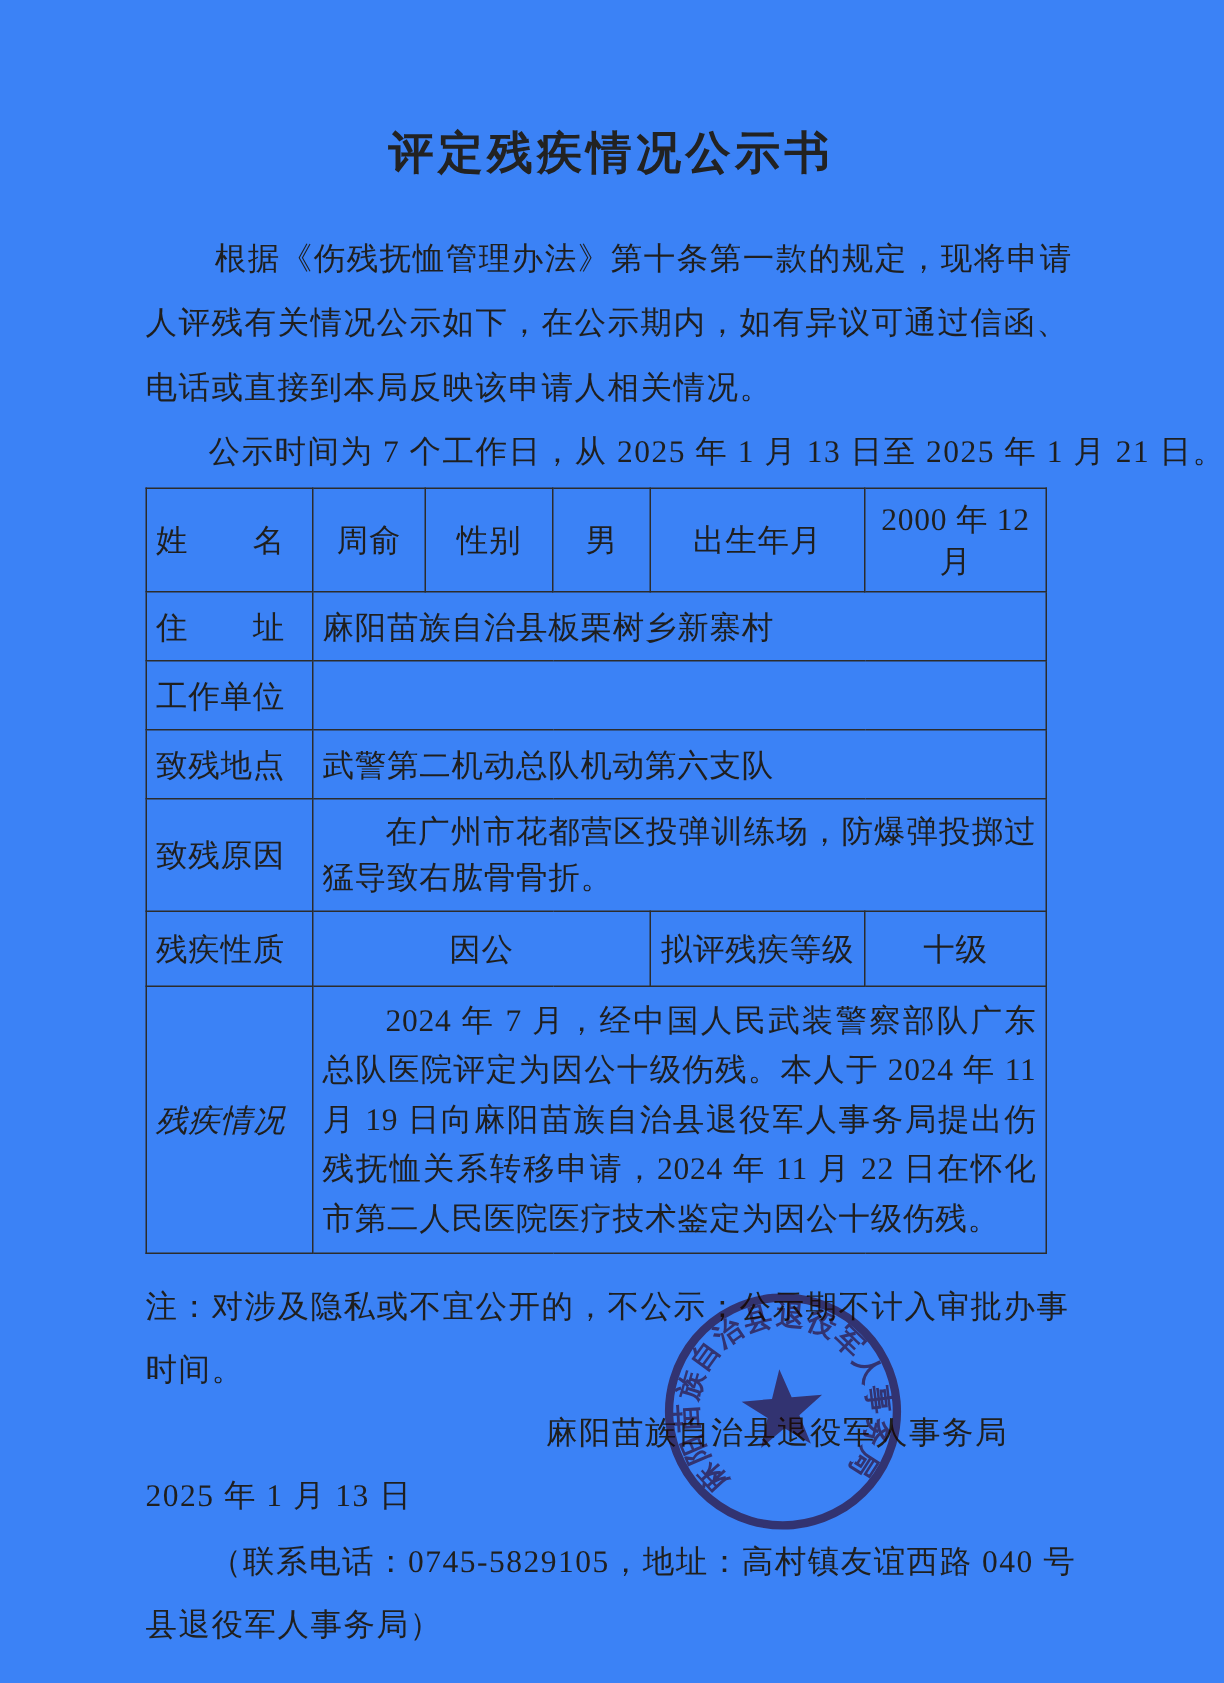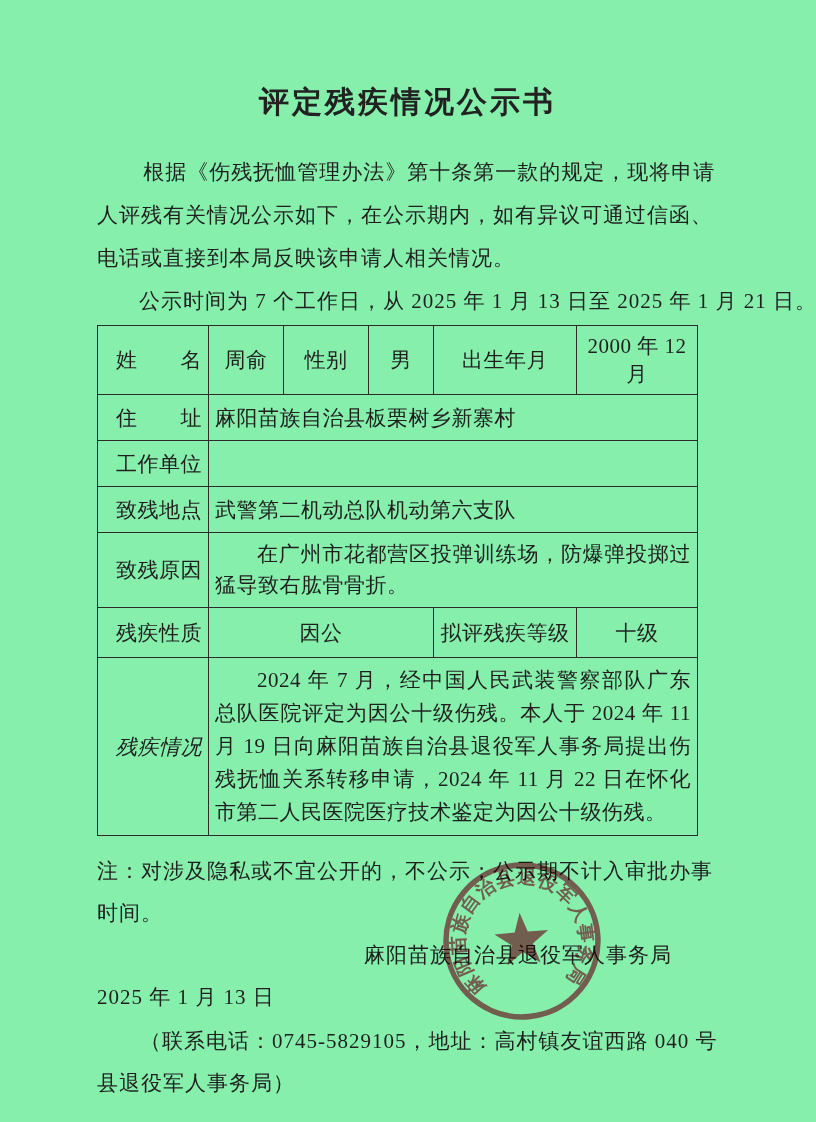--- a/index.html
+++ b/index.html
@@ -2,21 +2,21 @@
 <html><head>
 <meta charset="utf-8">
 <style>
   * { box-sizing: border-box; margin: 0; padding: 0; }
   html, body { background: #fdfdfd; }
   .page {
     position: relative;
     width: 816px;
     height: 1122px;
     margin: 0 auto;
-    background: #86efac;
+    background: #3b82f6;
     font-family: "Liberation Serif", "DejaVu Serif", serif;
     color: #1f1f1f;
     overflow: hidden;
   }
   .content {
     position: absolute;
     left: 97px;
     top: 0;
     width: 621px;
   }
@@ -44,21 +44,21 @@
     width: 600px;
     table-layout: fixed;
   }
   table.notice td {
     border: 1.8px solid #2c2c2c;
     font-size: 21px;
     vertical-align: middle;
     padding: 6px 6px;
     letter-spacing: 0.5px;
   }
-  td.label { text-align: right; height: 46px; }
+  td.label { text-align: left; height: 46px; }
   td.center { text-align: center; }
   td.value-left { text-align: left; padding-left: 36px; }
   td.longtext {
     font-size: 20px;
     text-align: justify;
     padding: 9px 12px;
     line-height: 31px;
     margin-left: 35px;
   }
   td.longtext .para { text-indent: 2em; }

